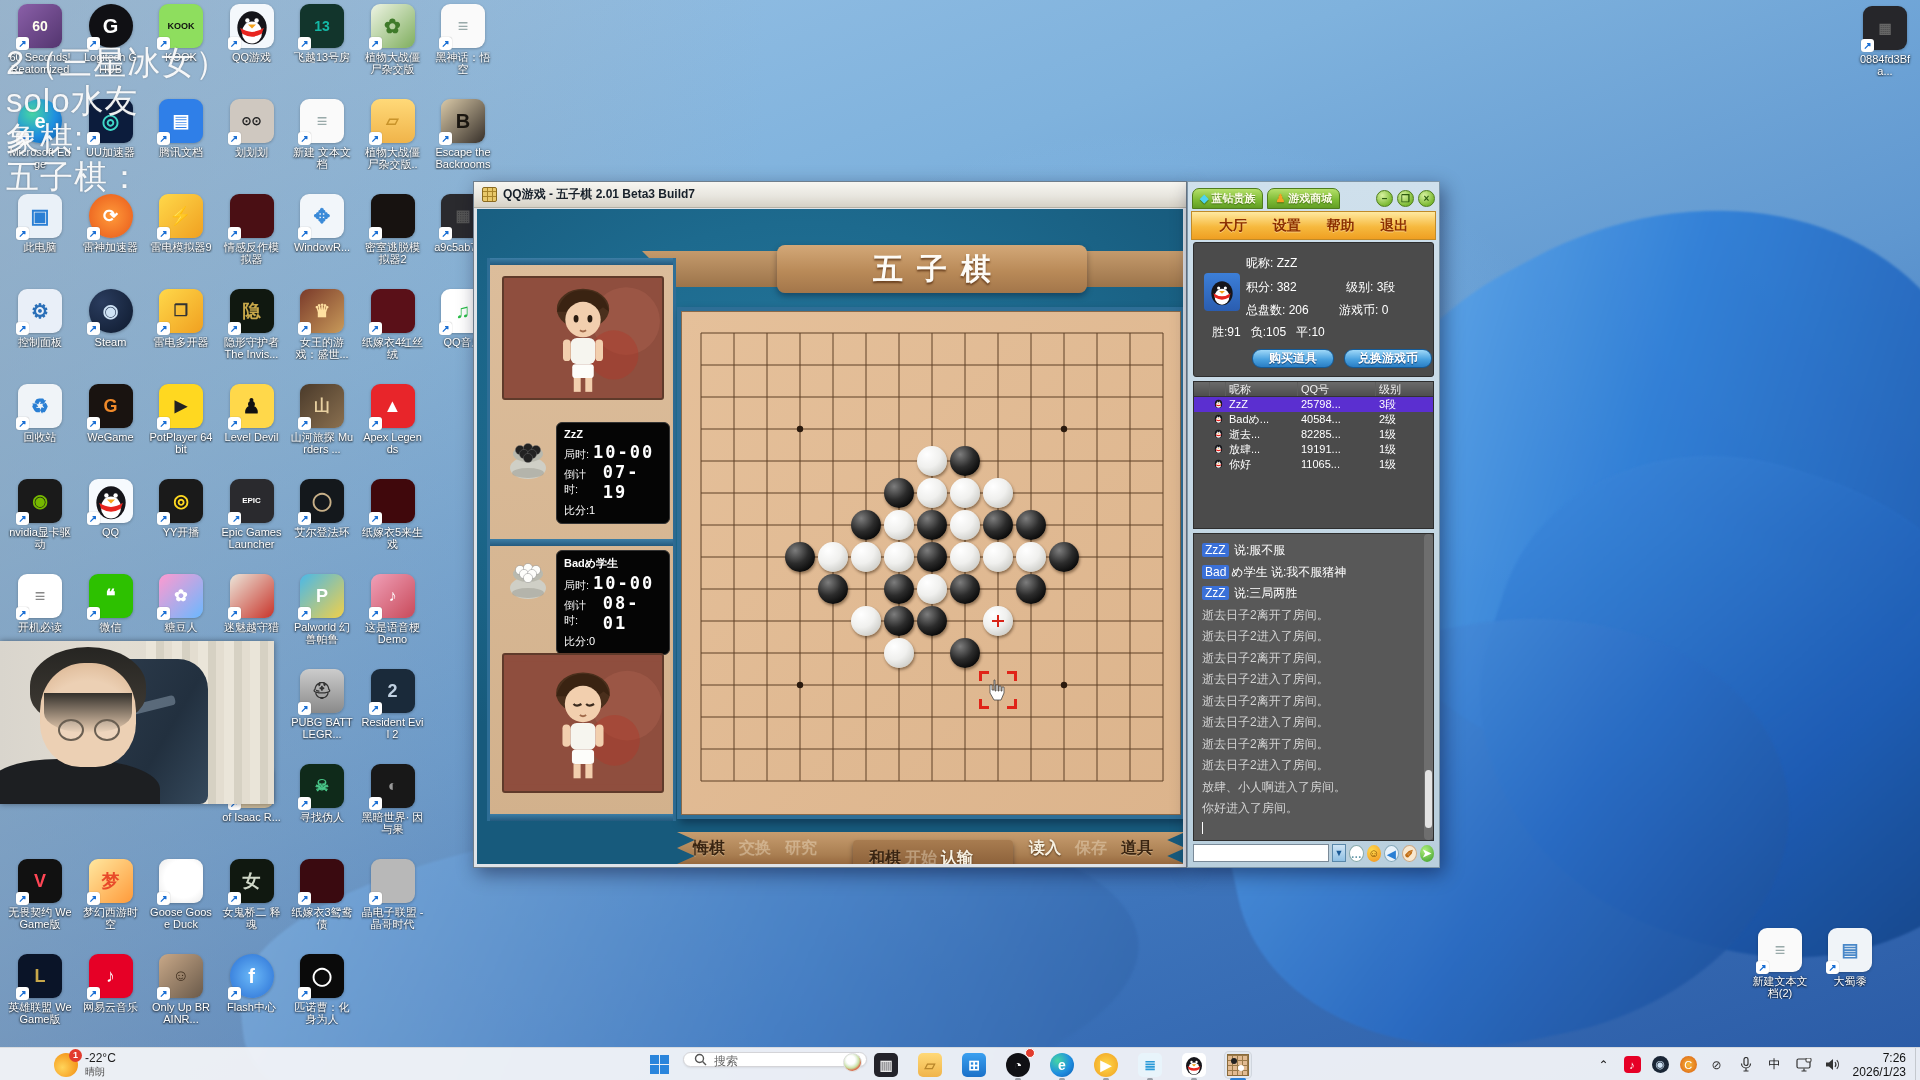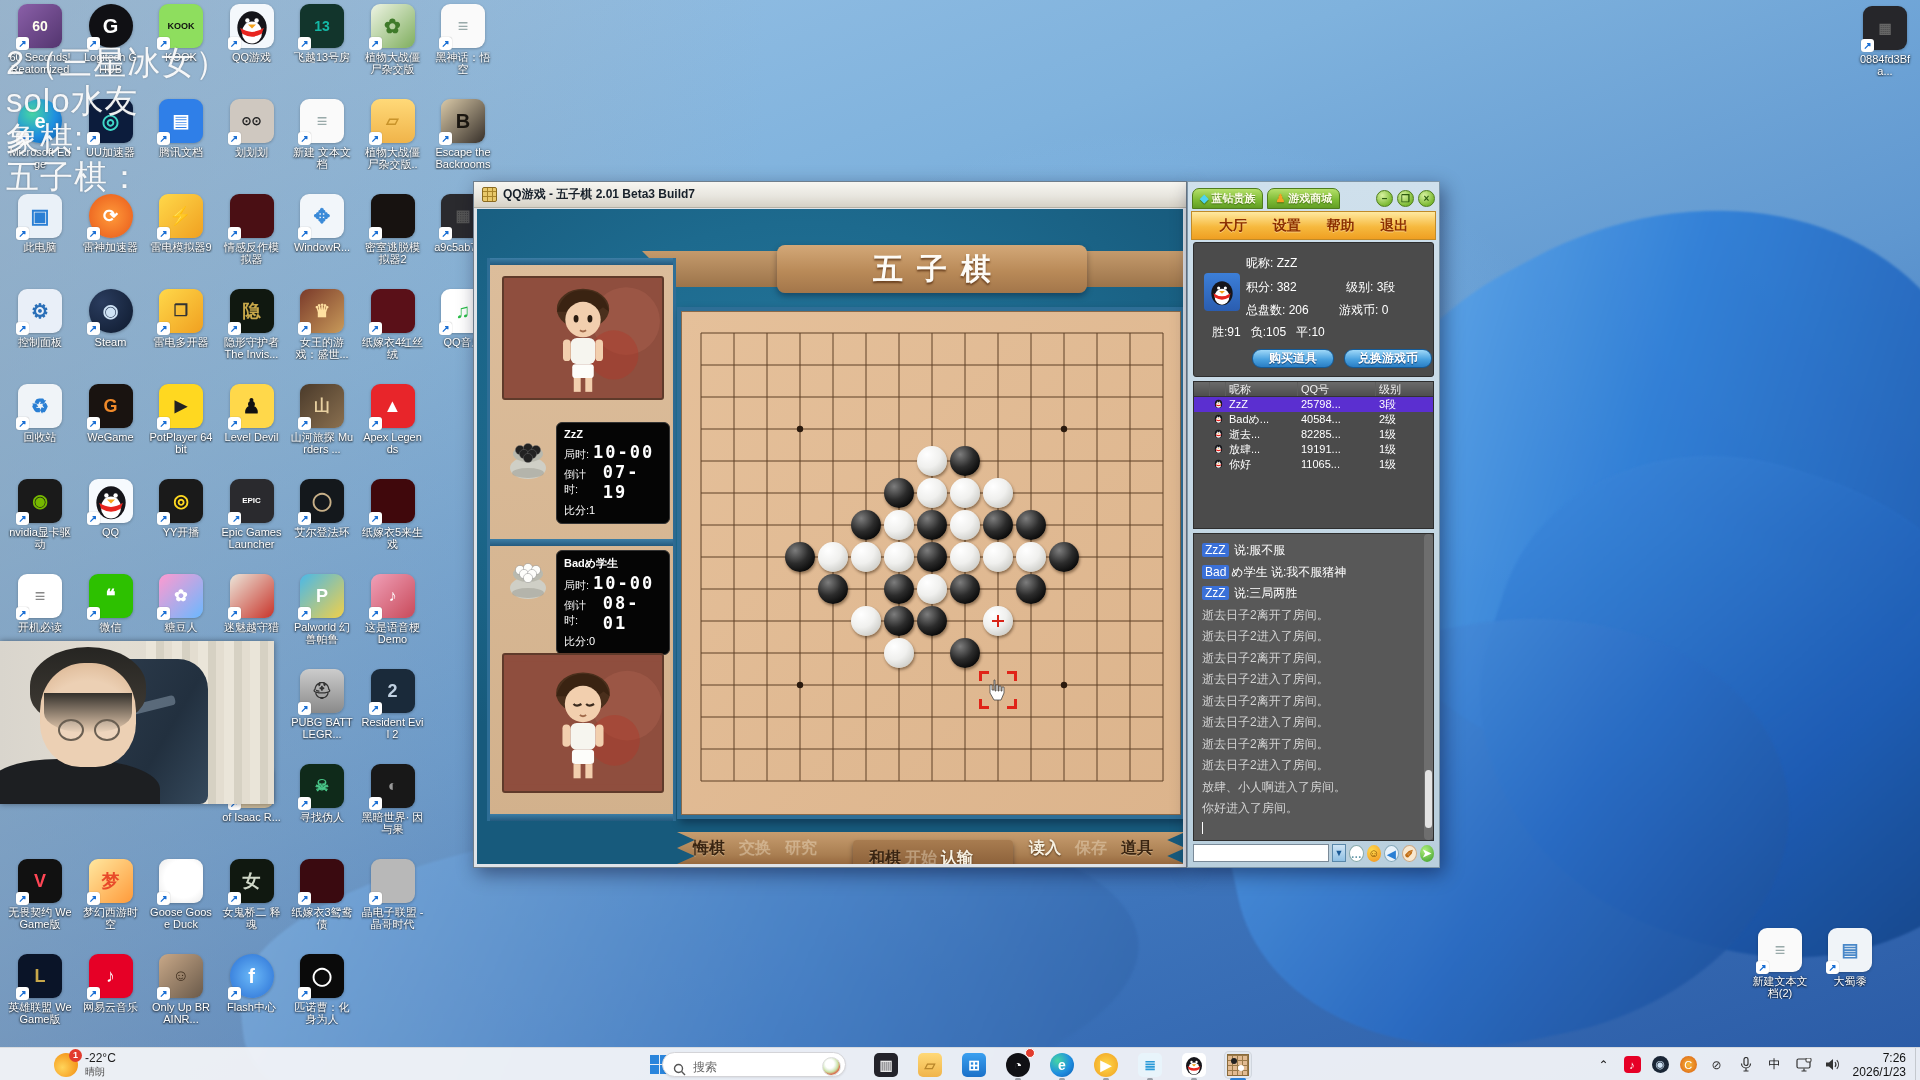--- a/index.html
+++ b/index.html
@@ -181,22 +181,22 @@
   .wbadge { position:absolute; right:-4px; top:-4px; min-width:13px; height:13px; border-radius:7px; background:#e23c2e;
     color:#fff; font-size:9px; font-weight:bold; text-align:center; line-height:13px; padding:0 2px;}
   .wtxt div:first-child { font-size:12px; color:#1c1c1c; }
   .wtxt div:last-child { font-size:10px; color:#555; }
   .startgrid { position:absolute; left:650px; top:7px; width:19px; height:19px; cursor:pointer;
      background:
       linear-gradient(#2a85dc,#2a85dc) 0 0/9px 9px no-repeat,
       linear-gradient(#2a85dc,#2a85dc) 10px 0/9px 9px no-repeat,
       linear-gradient(#2a85dc,#2a85dc) 0 10px/9px 9px no-repeat,
       linear-gradient(#2a85dc,#2a85dc) 10px 10px/9px 9px no-repeat; }
-  .search { position:absolute; left:662px; top:4px; width:184px; height:25px; border-radius:13px; background:#fff;
-    border:1px solid #d4d4d8; box-shadow:0 1px 2px rgba(0,0,0,.08); display:flex; align-items:flex-end; padding:0 4px 0 10px; gap:7px; cursor:text;}
+  .search { position:absolute; left:683px; top:4px; width:184px; height:15px; border-radius:13px; background:#fff;
+    border:1px solid #d4d4d8; box-shadow:0 1px 2px rgba(0,0,0,.08); display:flex; align-items:flex-start; padding:0 4px 0 10px; gap:7px; cursor:text;}
   .search .mag { width:13px; height:13px; }
   .search .ph { font-size:12px; color:#6a6a6a; flex:1; }
   .bowlimg { width:19px; height:19px; border-radius:50%;
     background:radial-gradient(circle at 40% 35%, #fff 28%, #e8f2e0 40%, #c8e0a0 55%, #d86a4a 70%, #f0f0ea 80%); border:1px solid #ddd;}
   .tbapps { position:absolute; left:872px; top:3px; display:flex; gap:16px; }
   .tapp { position:relative; width:28px; height:28px; border-radius:5px; display:flex; align-items:center; justify-content:center; cursor:pointer;}
   .tapp.active { background:#e3e8ef; box-shadow:inset 0 0 0 1px #d0d6de; }
   .tico { width:24px; height:24px; border-radius:5px; display:flex; align-items:center; justify-content:center; font-weight:bold;}
   .runline { position:absolute; bottom:-2px; left:50%; transform:translateX(-50%); width:6px; height:3px; border-radius:2px; background:#9aa0a8;}
   .runline.act { width:16px; background:#2a7fd4; }

